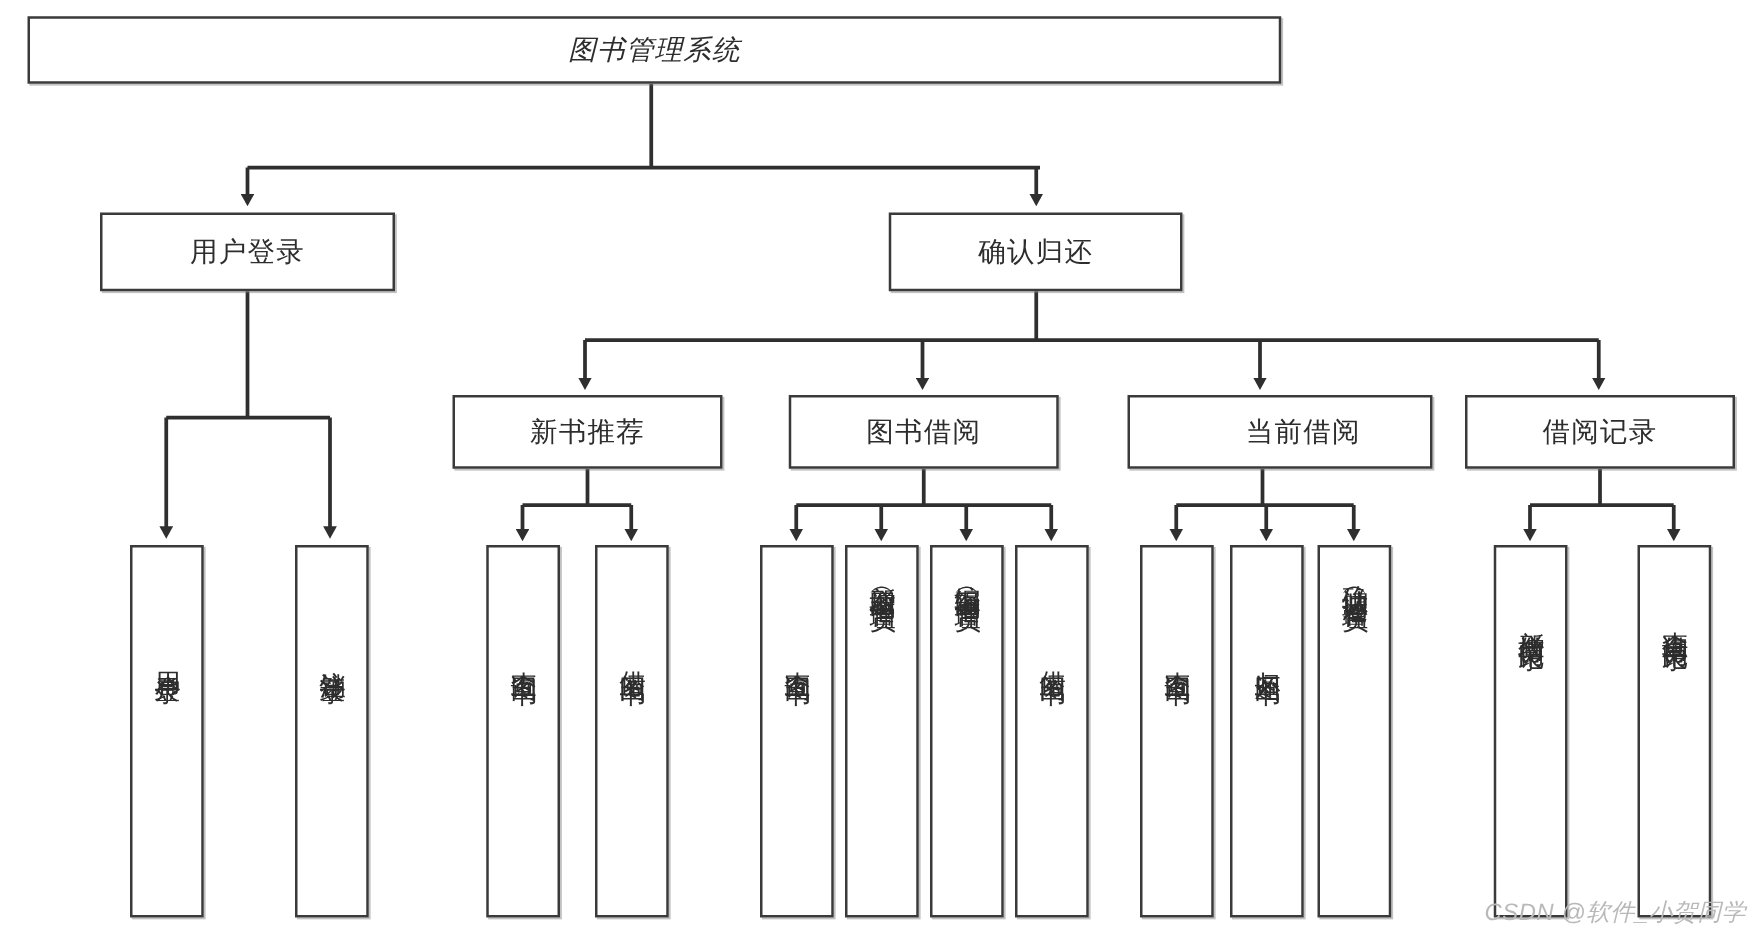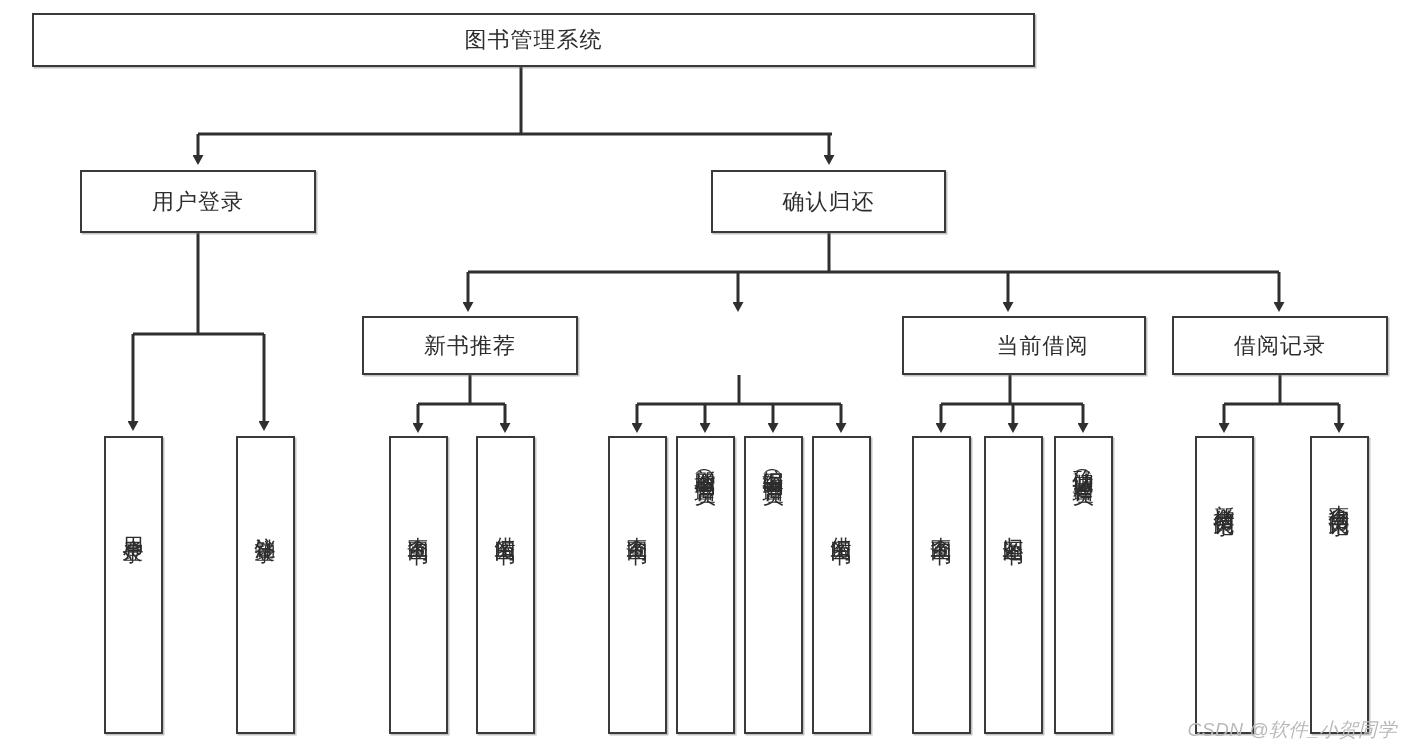--- a/index.html
+++ b/index.html
@@ -124,36 +124,39 @@
       <path d="M1013,404 L1013,424" marker-end="url(#arrow)"></path>
       <path d="M1083,404 L1083,424" marker-end="url(#arrow)"></path>
 
       <path d="M1280,375 L1280,404"></path>
       <path d="M1224,404 L1339,404"></path>
       <path d="M1224,404 L1224,424" marker-end="url(#arrow)"></path>
       <path d="M1339,404 L1339,424" marker-end="url(#arrow)"></path>
     </g>
   </svg>
 
-  <div class="node" style="left:32px; top:13px; width:1003px; height:54px;">
+  <div class="node" style="left:22px; top:13px; width:1003px; height:54px;font-style:italic;">
     <span class="label">图书管理系统</span>
   </div>
 
   <div class="node" style="left:80px; top:170px; width:236px; height:63px;">
     <span class="label">用户登录</span>
   </div>
 
   <div class="node" style="left:711px; top:170px; width:235px; height:63px;">
     <span class="label">确认归还</span>
   </div>
 
   <div class="node" style="left:362px; top:316px; width:216px; height:59px;align-items:center;">
     <span class="label">新书推荐</span>
   </div>
 
+  <div class="node" style="left:631px; top:316px; width:216px; height:59px;">
+    <span class="label">图书借阅</span>
+  </div>
 
   <div class="node" style="left:902px; top:316px; width:244px; height:59px;padding-left:37px;">
     <span class="label">当前借阅</span>
   </div>
 
   <div class="node" style="left:1172px; top:316px; width:216px; height:59px;">
     <span class="label">借阅记录</span>
   </div>
 
   <div class="node leaf mid" style="left:104px; top:436px; width:59px; height:298px;">

